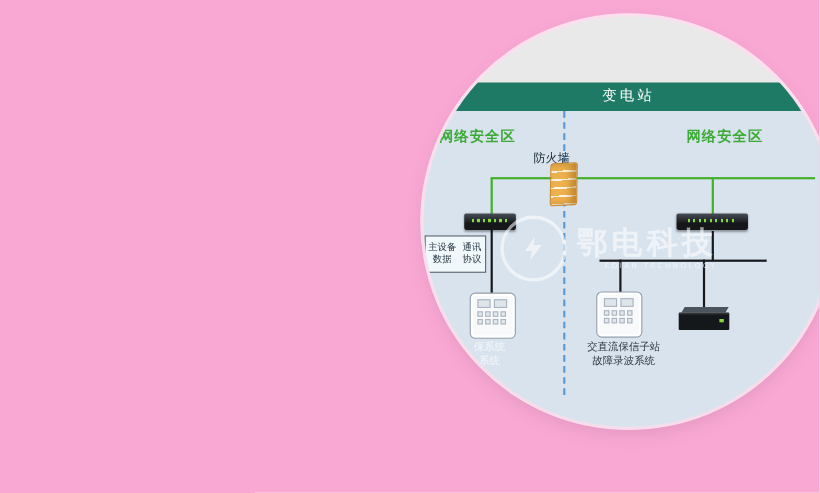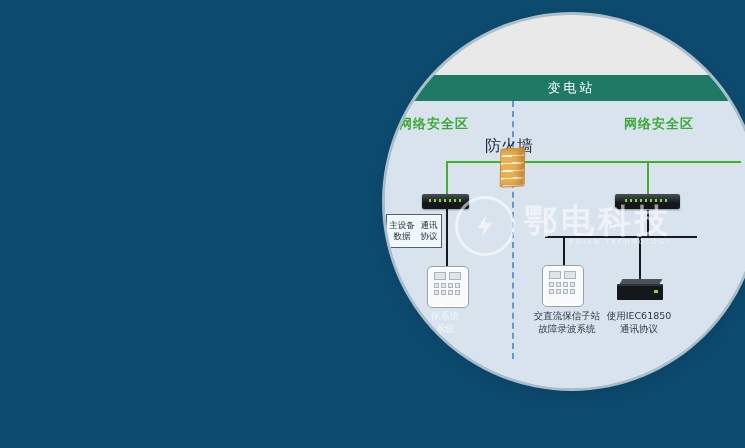--- a/index.html
+++ b/index.html
@@ -1,33 +1,33 @@
 <!DOCTYPE html>
 <html><head>
 <meta charset="utf-8">
 <style>
   html,body{margin:0;padding:0;}
   .stage{
-    position:relative;width:745px;height:448px;background:#0c4a6e;overflow:hidden;
+    position:relative;width:745px;height:448px;background:#f9a8d4;overflow:hidden;
     font-family:"DejaVu Sans","Liberation Sans",sans-serif;
   }
   .zoom-circle{
     position:absolute;left:385px;top:15px;width:373px;height:373px;border-radius:50%;
     overflow:hidden;background:#e9e9e9;
     box-shadow:0 0 0 3px rgba(255,255,255,.65), 0 6px 18px rgba(0,0,0,.10);
   }
   .banner{
     position:absolute;left:0;top:60px;width:100%;height:26px;background:#1e7a64;
     color:#ffffff;font-size:13px;letter-spacing:3px;text-align:center;line-height:26px;
   }
   .blue-area{position:absolute;left:0;top:86px;width:100%;height:287px;background:#d8e3ee;}
   .zone{position:absolute;top:100px;color:#3caa36;font-weight:bold;font-size:13px;letter-spacing:1px;white-space:nowrap;}
   .zone.zl{left:14px;}
   .zone.zr{left:239px;}
-  .fw-label{position:absolute;left:100px;top:121px;font-size:16px;color:#1c2b36;white-space:nowrap;}
+  .fw-label{position:absolute;left:100px;top:121px;font-size:11px;color:#1c2b36;white-space:nowrap;}
   .dash-v{position:absolute;left:127px;top:86px;height:258px;width:0;border-left:2px dashed #5b9bd5;}
   .gline{position:absolute;background:#43b02a;}
   .kline{position:absolute;background:#17191d;}
   .fw-icon{
     position:absolute;left:115px;top:133px;width:23px;height:37px;border-radius:3px;
     transform:rotate(-3deg) skewX(-4deg);
     background:repeating-linear-gradient(to bottom,#edb04e 0 6px,#fdf3df 6px 7.5px);
     border:1px solid #c9882b;box-shadow:inset -5px 0 7px rgba(140,85,10,.45);
   }
   .switch{
@@ -65,21 +65,21 @@
   .cap.c3{left:219px;width:70px;color:#2e3742;}
   .watermark{
     position:absolute;left:70px;top:181px;display:flex;align-items:center;gap:9px;
     color:#ffffff;opacity:.58;z-index:30;pointer-events:none;
   }
   .wm-logo{
     width:54px;height:54px;border:3px solid currentColor;border-radius:50%;
     display:flex;align-items:center;justify-content:center;flex:0 0 auto;
   }
   .wm-text{display:flex;flex-direction:column;}
-  .wm-title{font-size:33px;font-weight:bold;letter-spacing:4px;line-height:28px;white-space:nowrap;}
+  .wm-title{font-size:28px;font-weight:bold;letter-spacing:4px;line-height:28px;white-space:nowrap;}
   .wm-sub{font-size:6.5px;letter-spacing:2.2px;margin-top:3px;white-space:nowrap;text-align:right;}
 </style>
 </head>
 <body>
 
 <div class="stage">
   <div class="zoom-circle">
 
     <div class="banner">
       <span>变电站</span>
@@ -158,24 +158,20 @@
     </div>
 
     <div class="cap c2">
       <div>交直流保信子站</div>
       <div>故障录波系统</div>
     </div>
     <div class="cap c1">
       <div>保系统</div>
       <div>系统</div>
     </div>
-    <div class="cap c3">
-      <div>使用IEC61850</div>
-      <div>通讯协议</div>
-    </div>
 
     <div class="watermark">
       <div class="wm-logo">
         <svg width="26" height="26" viewBox="0 0 24 24">
           <polygon points="13,2 5,14 11,14 9,22 19,9 12,9" fill="currentColor"></polygon>
         </svg>
       </div>
       <div class="wm-text">
         <div class="wm-title">鄂电科技</div>
         <div class="wm-sub">EDIAN TECHNOLOGY</div>

